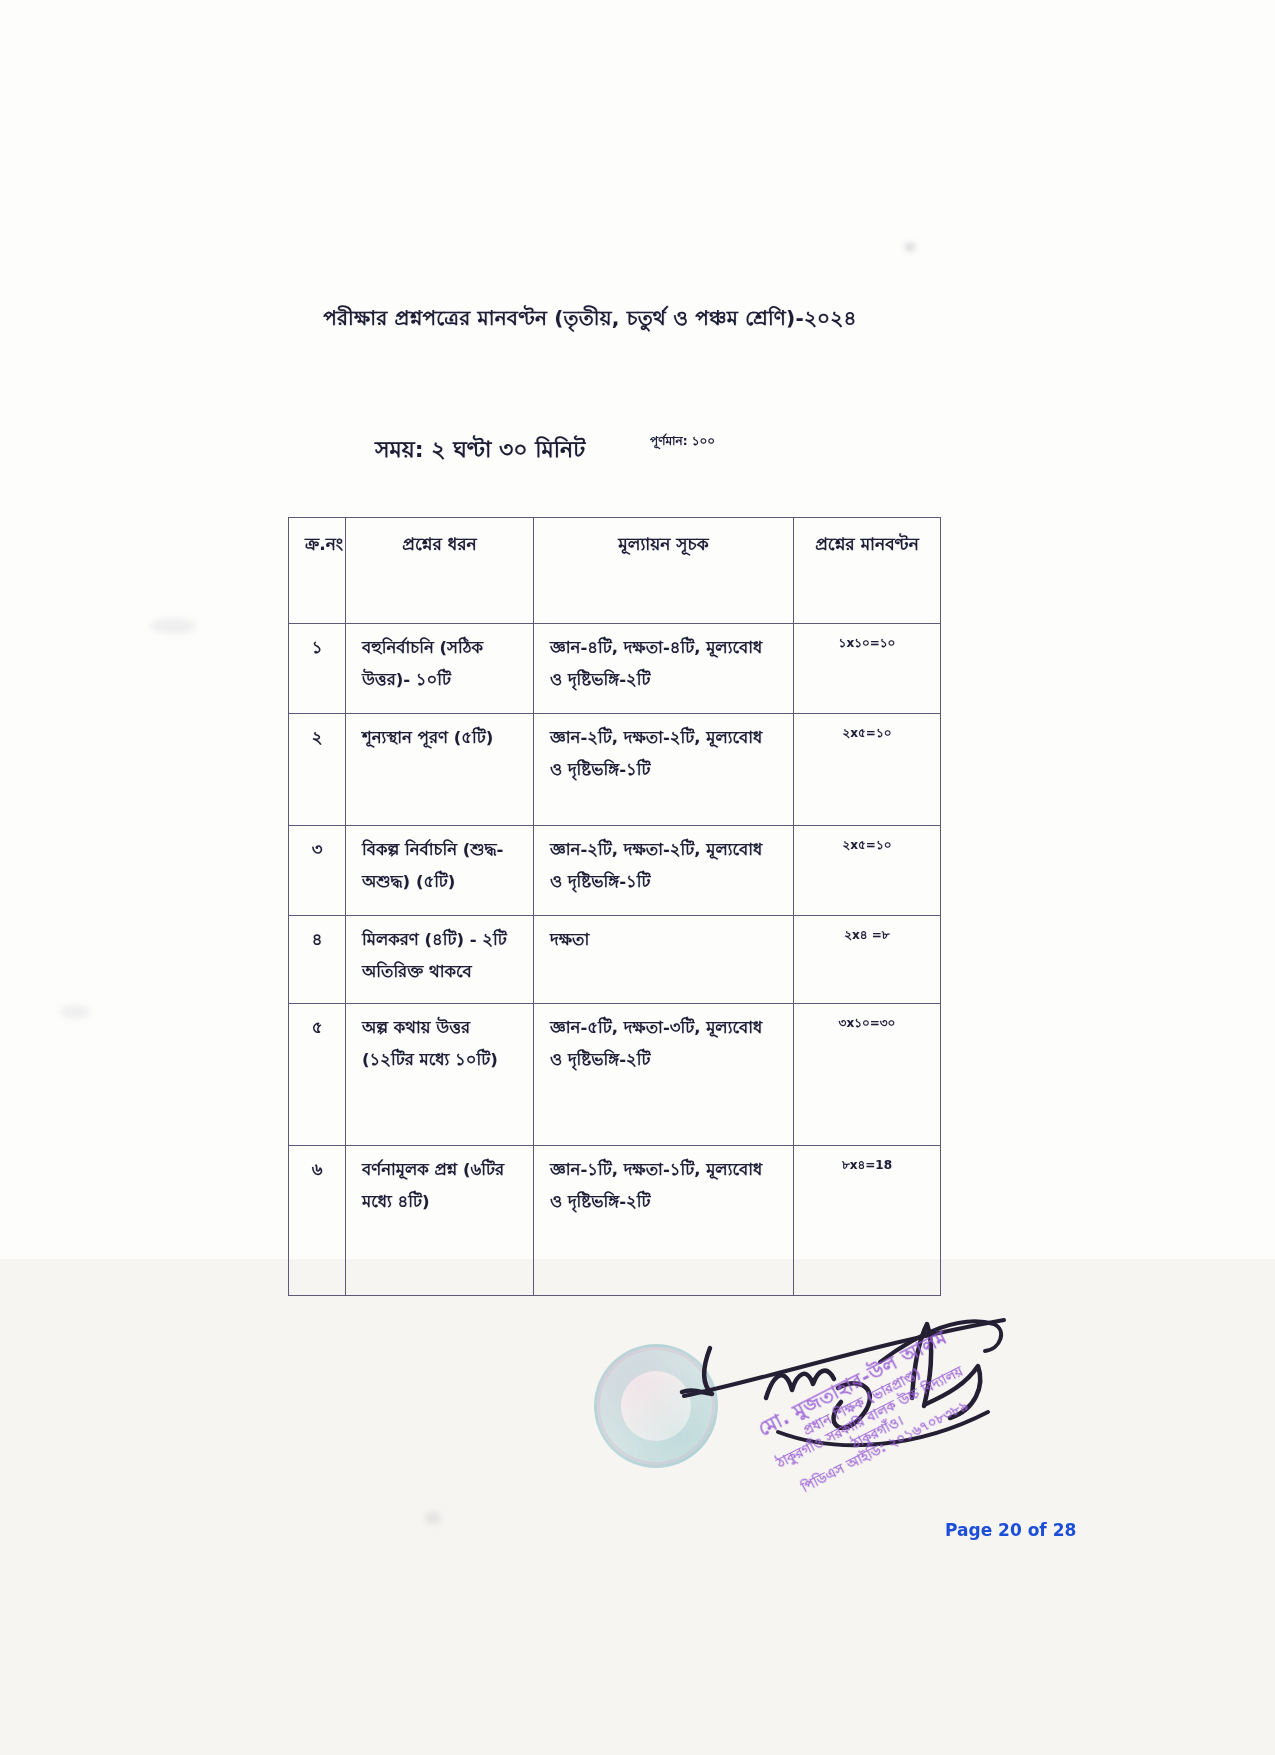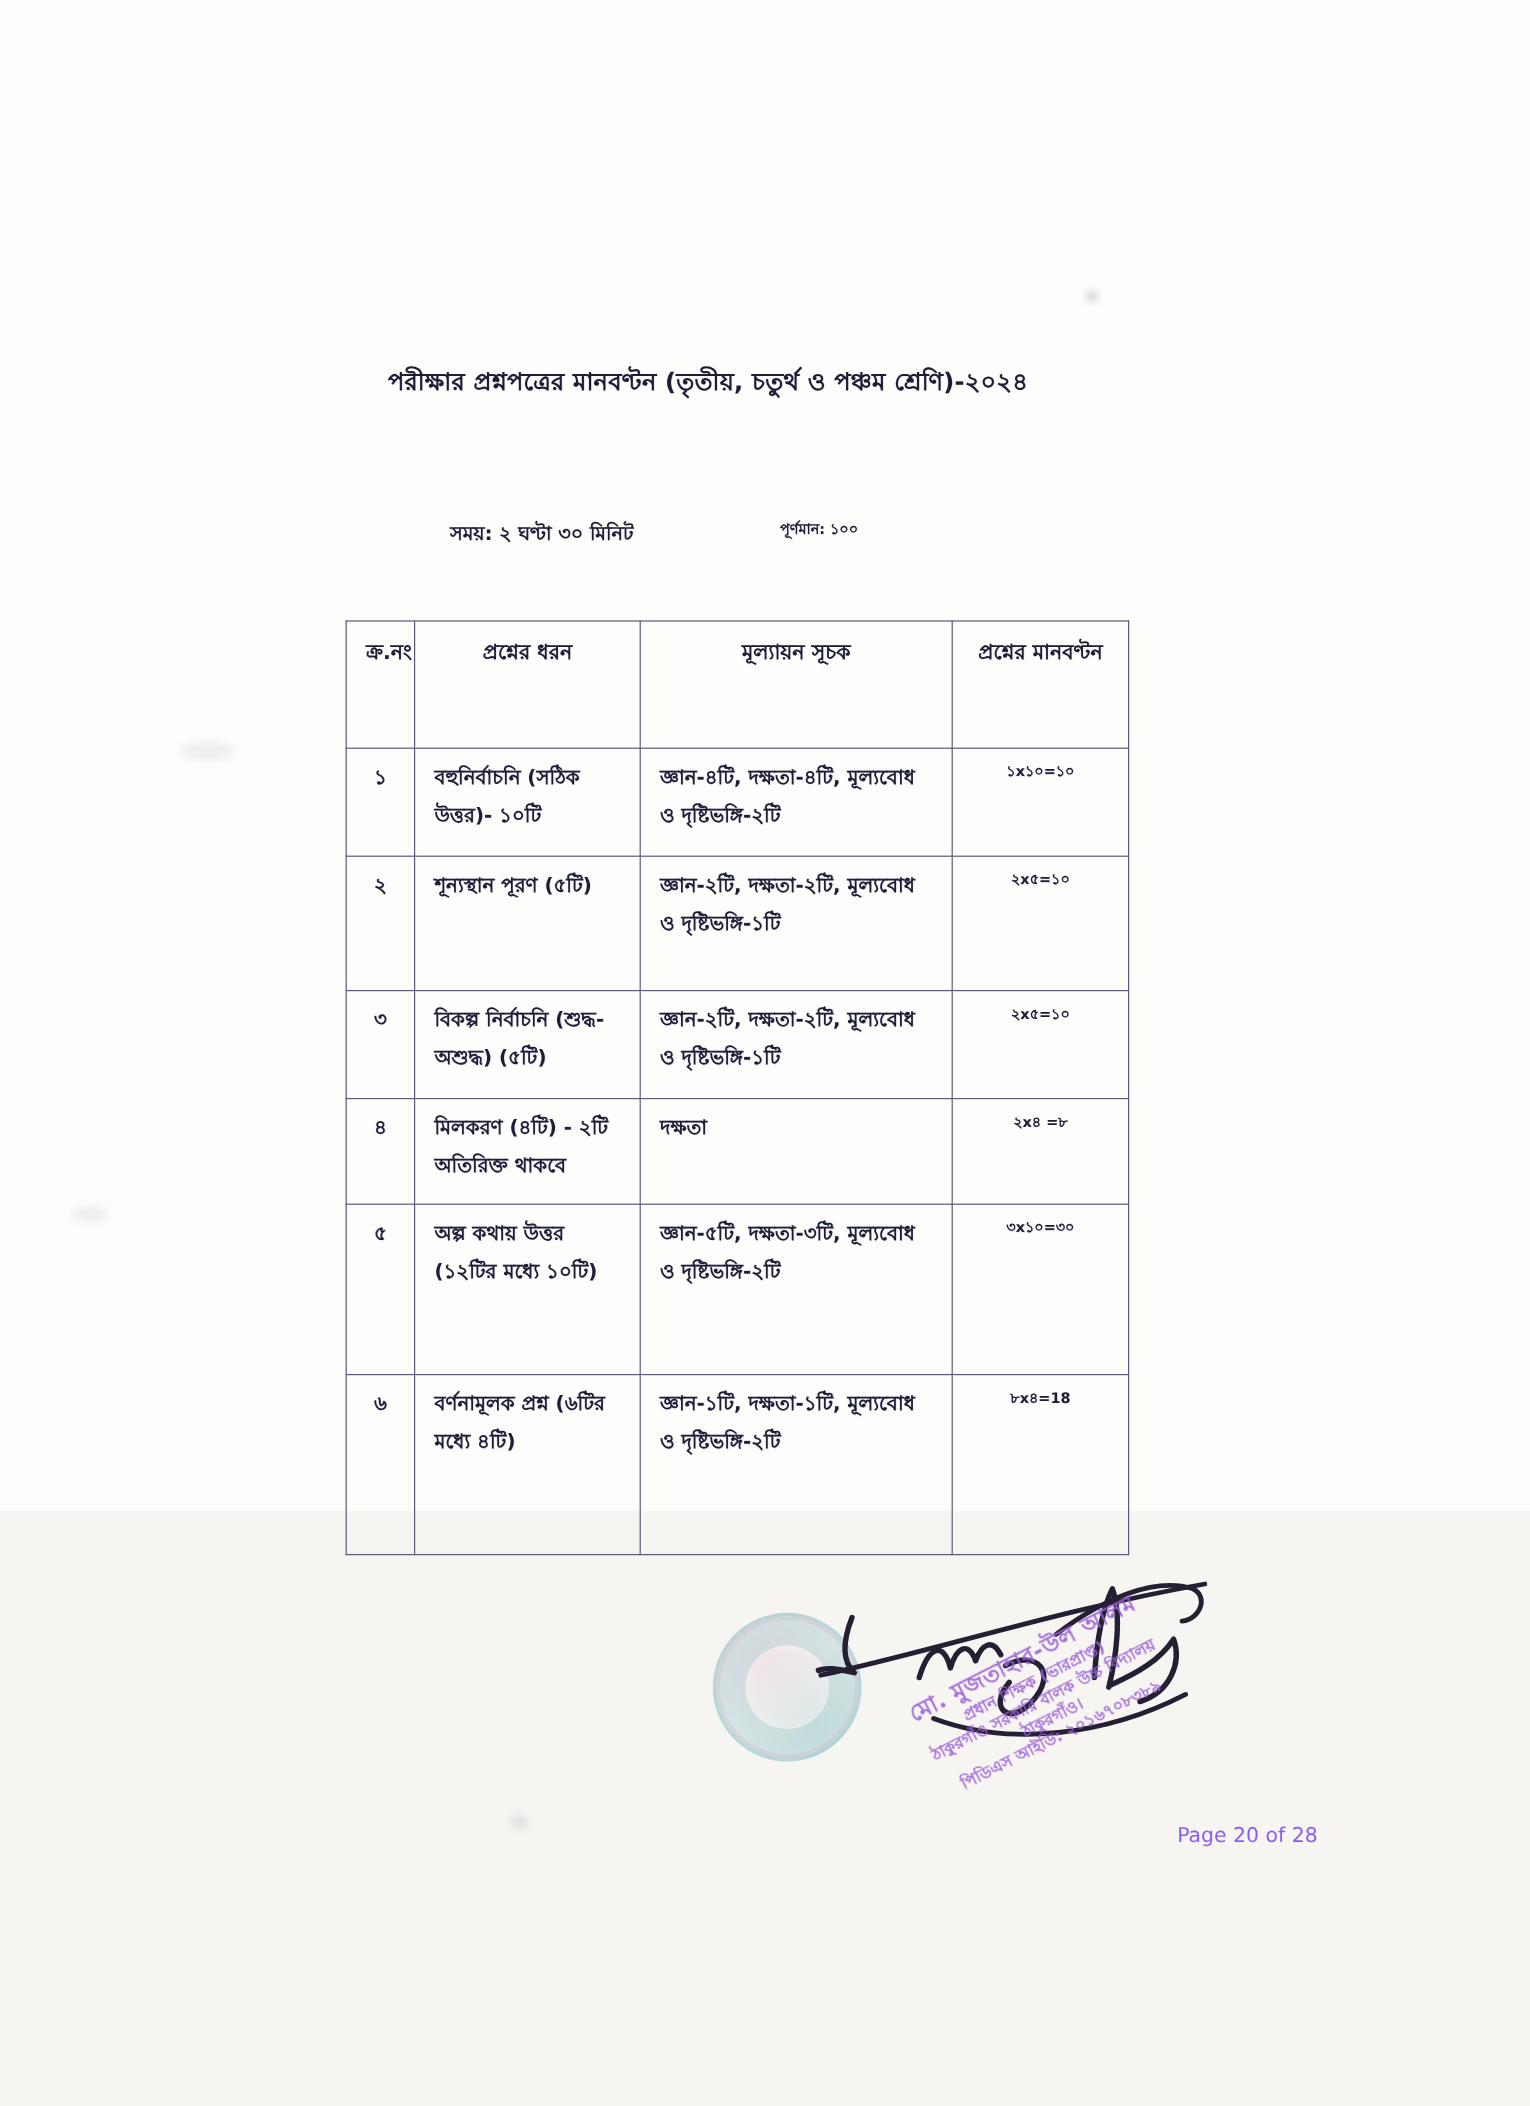--- a/index.html
+++ b/index.html
@@ -19,21 +19,21 @@
     text-shadow:0.6px 0.3px 0 rgba(140,70,170,0.16), -0.5px -0.2px 0 rgba(0,110,140,0.10);
   }
   .doc-title{
     position:absolute;left:0;top:303px;width:1180px;
     text-align:center;font-size:20px;font-weight:bold;letter-spacing:0.2px;
   }
   .doc-subtitle{
     position:absolute;left:30px;top:380px;width:1170px;
     text-align:center;font-size:19px;font-weight:bold;
   }
-  .meta-time{position:absolute;left:375px;top:432px;font-size:16px;font-weight:bold;}
+  .meta-time{position:absolute;left:375px;top:432px;font-size:22px;font-weight:bold;}
   .meta-marks{position:absolute;left:650px;top:432px;font-size:12px;font-weight:bold;}
 
   table.marks{
     position:absolute;left:288px;top:517px;width:652px;
     border-collapse:collapse;table-layout:fixed;
     font-size:16.5px;line-height:1.95;
   }
   table.marks col.c1{width:57px;}
   table.marks col.c2{width:188px;}
   table.marks col.c3{width:260px;}
@@ -75,21 +75,21 @@
     color:#9a5fd6;
     opacity:0.88;
     line-height:1.25;
     filter:blur(0.3px);
   }
   .stamp .s-name{font-size:19px;font-weight:bold;letter-spacing:0.5px;}
   .stamp .s-line{font-size:13.5px;font-weight:bold;}
 
   .page-indicator{
     position:absolute;left:945px;top:1520px;
-    font-size:17px;font-weight:normal;color:#8b5cf6;margin-left:36px;
+    font-size:17px;font-weight:bold;color:#1d4ed8;
   }
 
   .smudge{position:absolute;background:rgba(120,120,125,0.10);filter:blur(3px);border-radius:50%;}
   .smudge1{left:150px;top:618px;width:46px;height:16px;}
   .smudge2{left:60px;top:1005px;width:30px;height:14px;}
   .smudge3{left:905px;top:243px;width:10px;height:8px;background:rgba(80,80,90,0.25);}
   .smudge4{left:425px;top:1512px;width:16px;height:12px;background:rgba(100,100,110,0.12);}
 </style>
 </head>
 <body>

